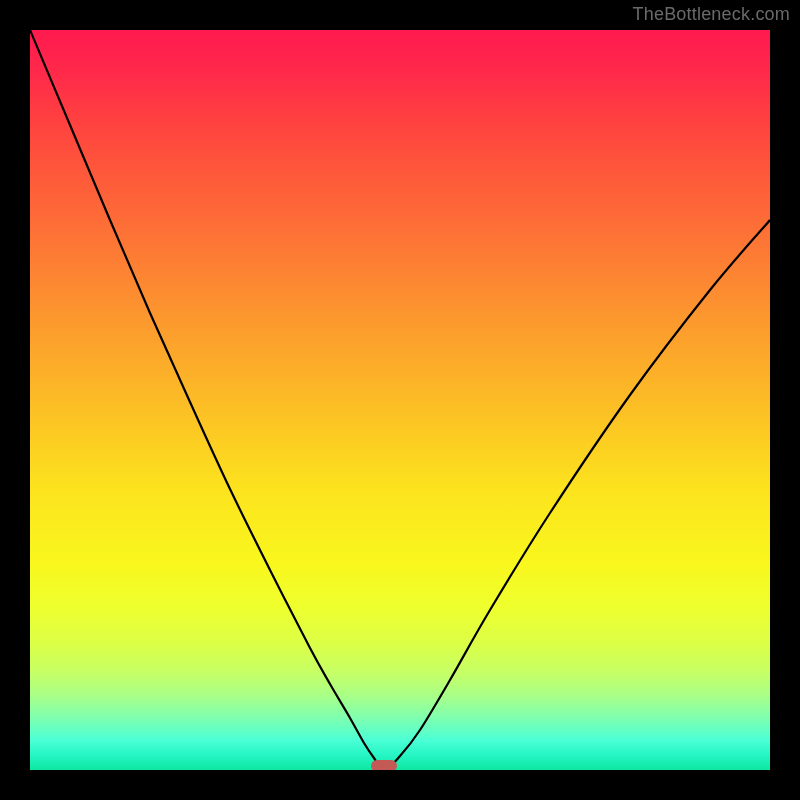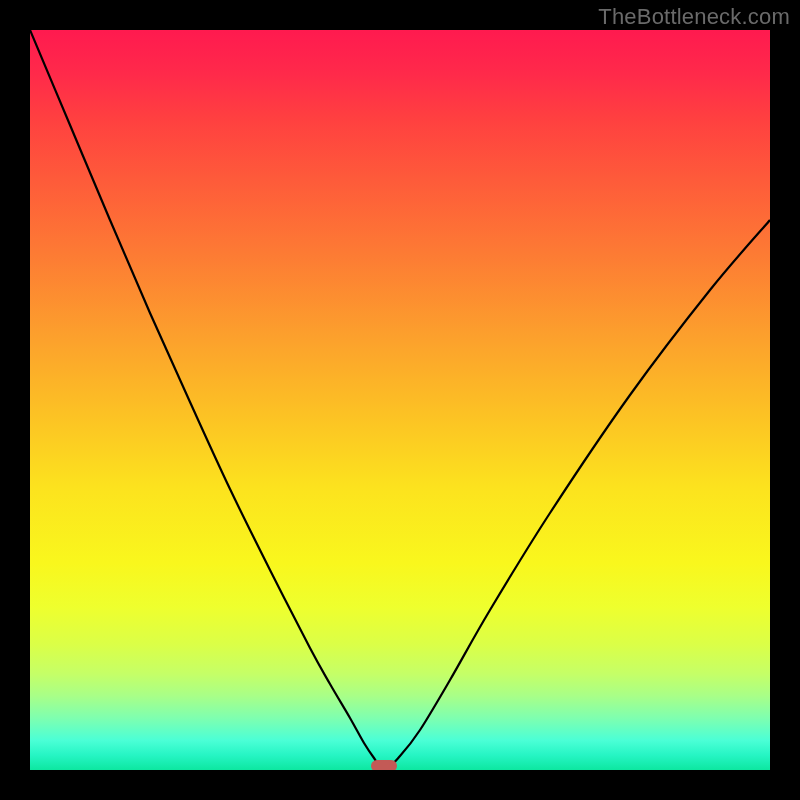--- a/index.html
+++ b/index.html
@@ -65,21 +65,21 @@
     height: 12px;
     background: #c35a56;
     border-radius: 6px;
     transform: translate(-50%, -50%);
   }
   .watermark {
     position: absolute;
     top: 4px;
     right: 10px;
     color: #6a6a6a;
-    font-size: 22px;
+    font-size: 18px;
     letter-spacing: 0.2px;
   }
 </style>
 </head>
 <body>
 
 <div class="frame">
   <div class="plot">
     <div class="gradient"></div>
     <svg class="curve-svg" viewBox="0 0 740 740" preserveAspectRatio="none">

